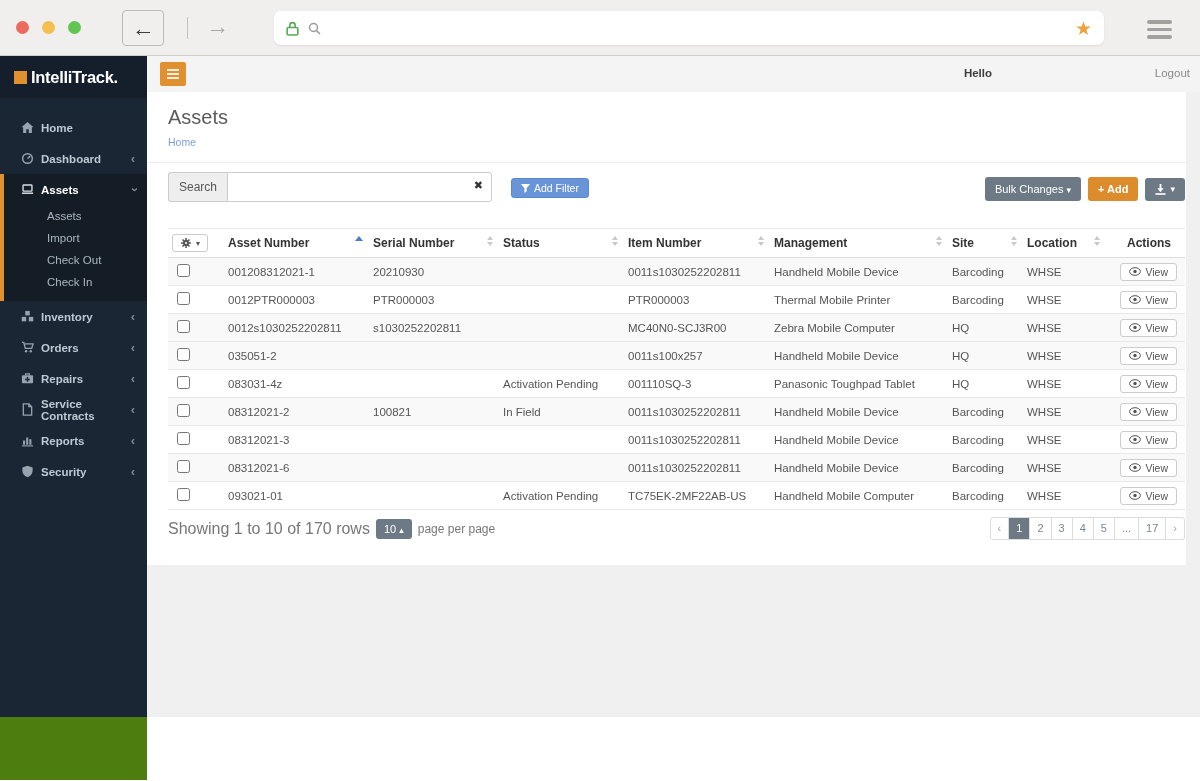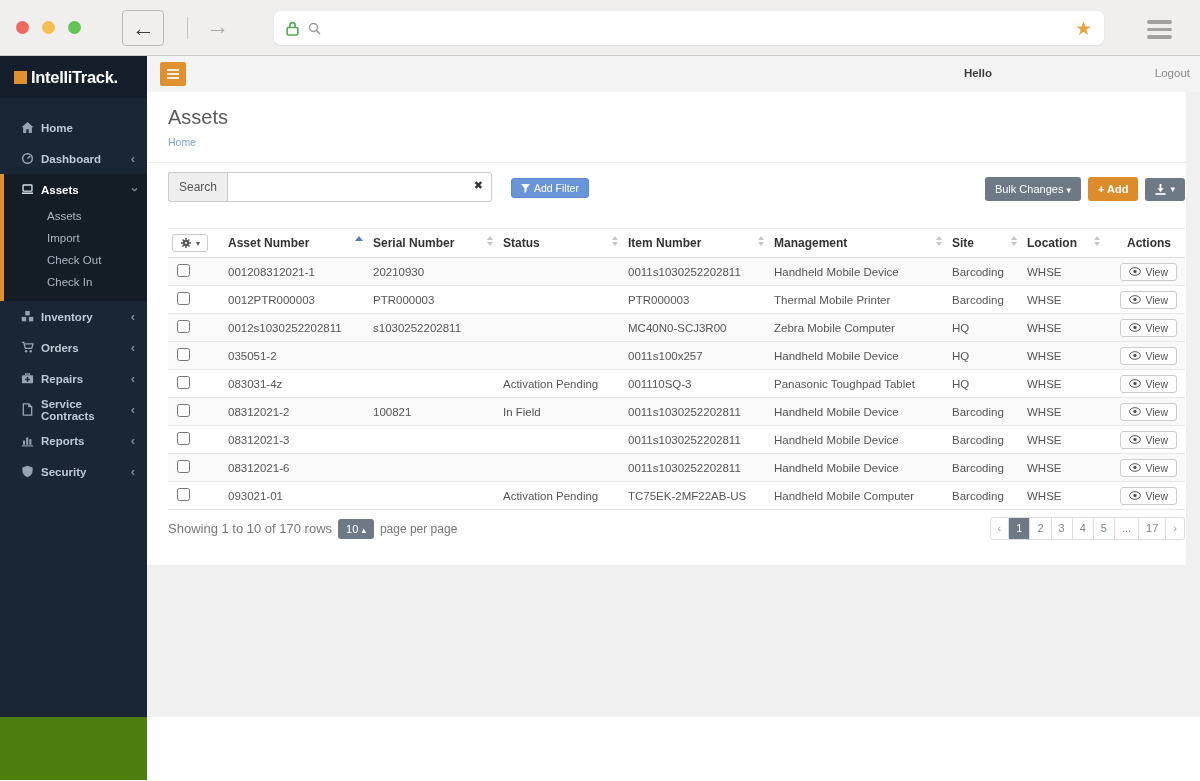--- a/index.html
+++ b/index.html
@@ -91,21 +91,21 @@
   tbody tr.striped { background:#f9f9f9; }
   td { font-size:11.5px; color:#555; padding-right:8px; overflow:hidden; white-space:nowrap; }
   td.c-sel { padding-left:9px; }
   td.c-sel input { width:13px; height:13px; cursor:pointer; }
   td.c-actions { text-align:right; padding-right:8px; }
   .view-btn { background:#fff; border:1px solid #ccc; border-radius:3px; font-size:10.5px; color:#555; padding:2px 8px;
               display:inline-flex; align-items:center; gap:4px; cursor:pointer; }
 
   
   .tfoot { display:flex; align-items:center; margin-top:7px; width:1017px; }
-  .summary { font-size:13px; color:#777; }
+  .summary { font-size:16px; color:#777; }
   .pagesize-btn { margin:0 6px; background:#6d7a86; color:#fff; border:none; border-radius:3px; font-size:11px; padding:4px 8px; cursor:pointer; }
   .rpp { font-size:12px; color:#777; }
   .pager { margin-left:auto; display:inline-flex; border:1px solid #ddd; border-radius:3px; overflow:hidden; background:#fff; }
   .pg { min-width:17px; padding:3px 7px; font-size:11px; color:#7a8691; text-align:center; border-left:1px solid #ddd;
         text-decoration:none; cursor:pointer; line-height:15px; }
   .pg:first-child { border-left:none; }
   .pg.active { background:#6d7a86; color:#fff; }
   .pg.nav { color:#9aa3ab; }
 
   .gray-spacer { height:130px; }

